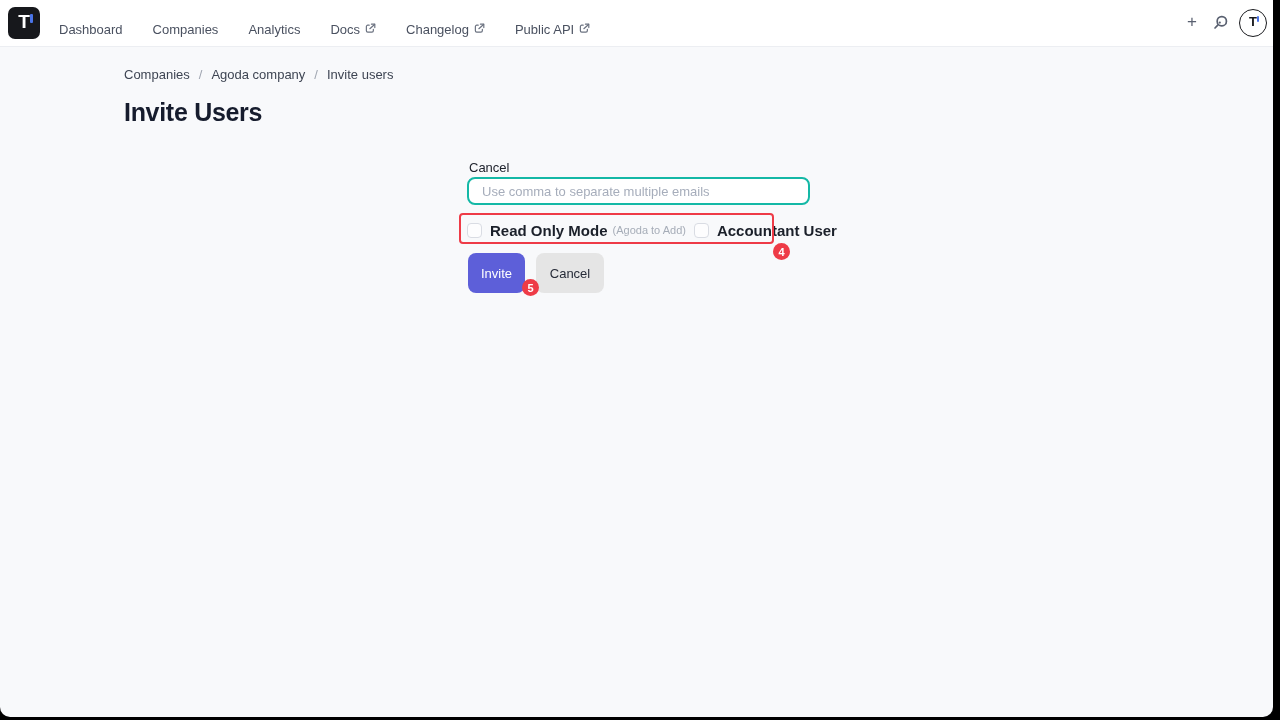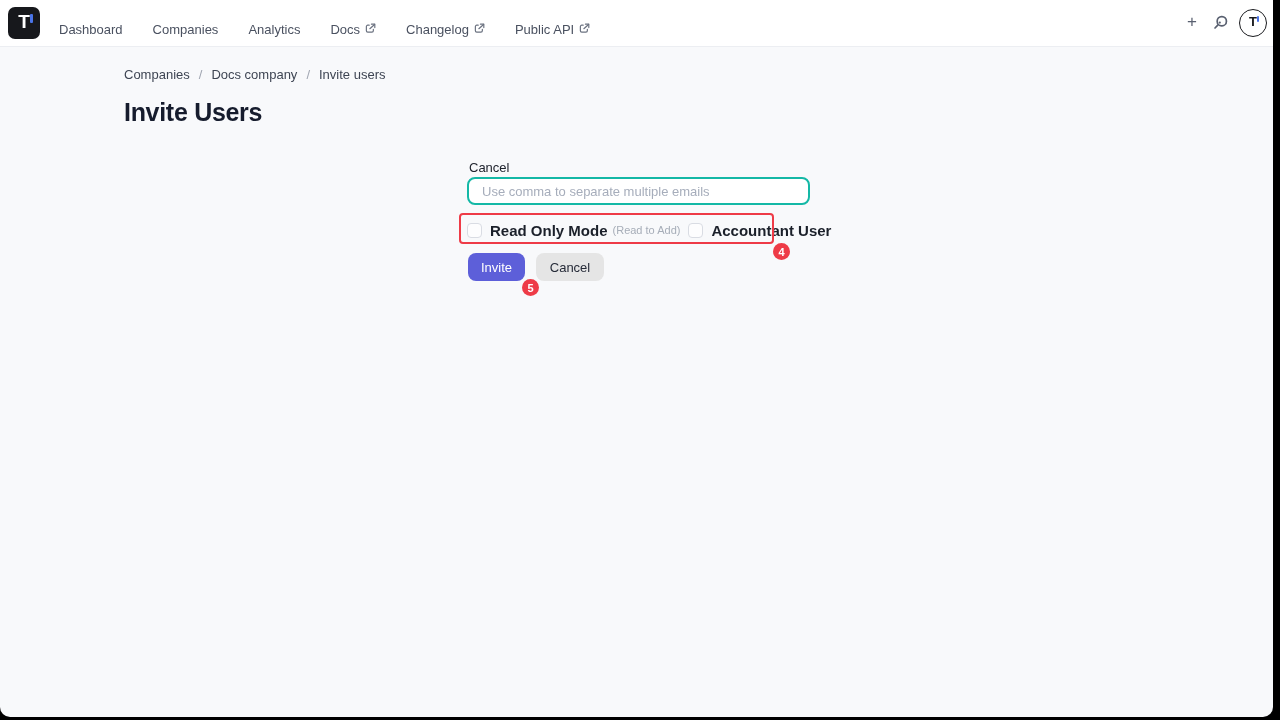--- a/index.html
+++ b/index.html
@@ -57,21 +57,21 @@
                      pointer-events:none; }
   .checkbox-row { position:absolute; left:467px; top:221px; height:18px;
                   display:flex; align-items:center; }
   .checkbox { width:15px; height:15px; border:1.5px solid #d9dce3; border-radius:4px;
               background:#fdfdfe; cursor:pointer; flex:none; }
   .cb-label { font-size:15px; font-weight:600; color:#1b202a; margin-left:8px;
               cursor:pointer; white-space:nowrap; }
   .cb-hint { font-size:11px; color:#a6adb8; margin-left:5px; white-space:nowrap; }
   .cb2 { margin-left:8px; }
 
-  .btn { position:absolute; top:253px; height:28px; border:none; border-radius:8px;
+  .btn { position:absolute; top:253px; height:40px; border:none; border-radius:8px;
          font-size:13px; font-family:"Liberation Sans", sans-serif; cursor:pointer;
          display:flex; align-items:center; justify-content:center; }
   .btn-invite { left:468px; width:57px; background:#5d5fd9; color:#ffffff; }
   .btn-cancel { left:536px; width:68px; background:#e5e5e5; color:#262b38; }
 
   .badge { position:absolute; width:17px; height:17px; border-radius:50%;
            background:#ee3b47; color:#fff; font-size:11px; font-weight:700;
            display:flex; align-items:center; justify-content:center;
            pointer-events:none; }
   .badge-4 { left:773px; top:243px; }
@@ -147,35 +147,35 @@
 
     <div class="avatar">
       <span class="avatar-t">T</span>
       <span class="avatar-tick"></span>
     </div>
   </div>
 
   <div class="breadcrumb">
     <span class="crumb">Companies</span>
     <span class="crumb-sep">/</span>
-    <span class="crumb">Docs company</span>
+    <span class="crumb">Agoda company</span>
     <span class="crumb-sep">/</span>
     <span class="crumb">Invite users</span>
   </div>
 
   <h1 class="page-title">Invite Users</h1>
 
   <label class="emails-label">Cancel</label>
 
   <input class="emails-input" type="text" placeholder="Use comma to separate multiple emails" style="">
 
   <div class="checkbox-row">
     <span class="checkbox"></span>
     <span class="cb-label">Read Only Mode</span>
-    <span class="cb-hint">(Read to Add)</span>
+    <span class="cb-hint">(Agoda to Add)</span>
     <span class="checkbox cb2"></span>
     <span class="cb-label">Accountant User</span>
   </div>
 
   <div class="annotation-rect"></div>
   <div class="badge badge-4">4</div>
 
   <button class="btn btn-invite">Invite</button>
   <button class="btn btn-cancel">Cancel</button>
   <div class="badge badge-5">5</div>

